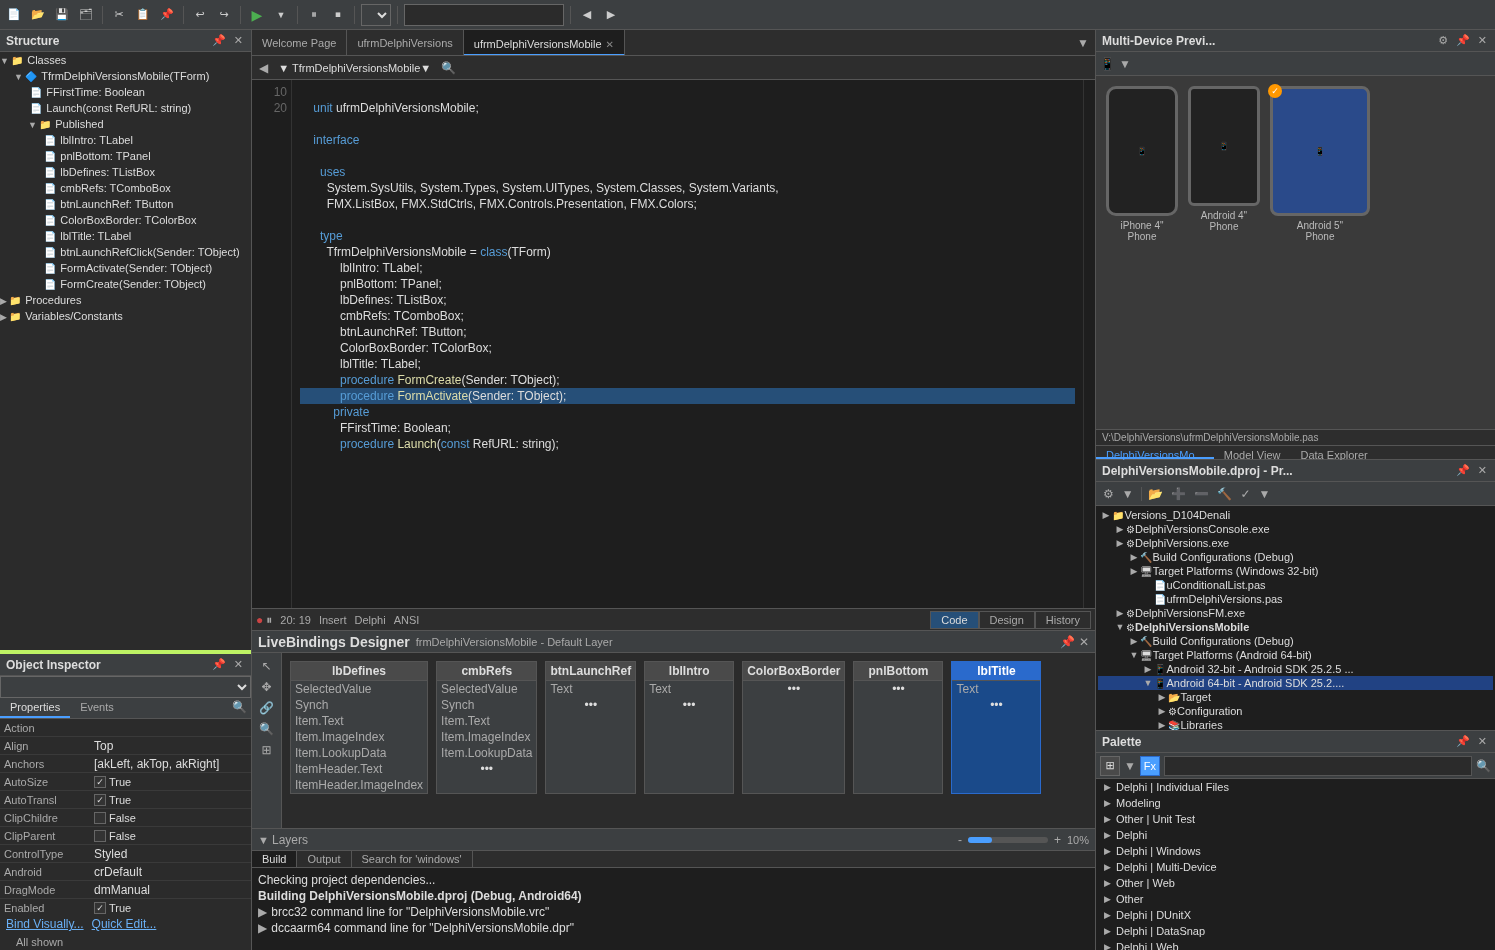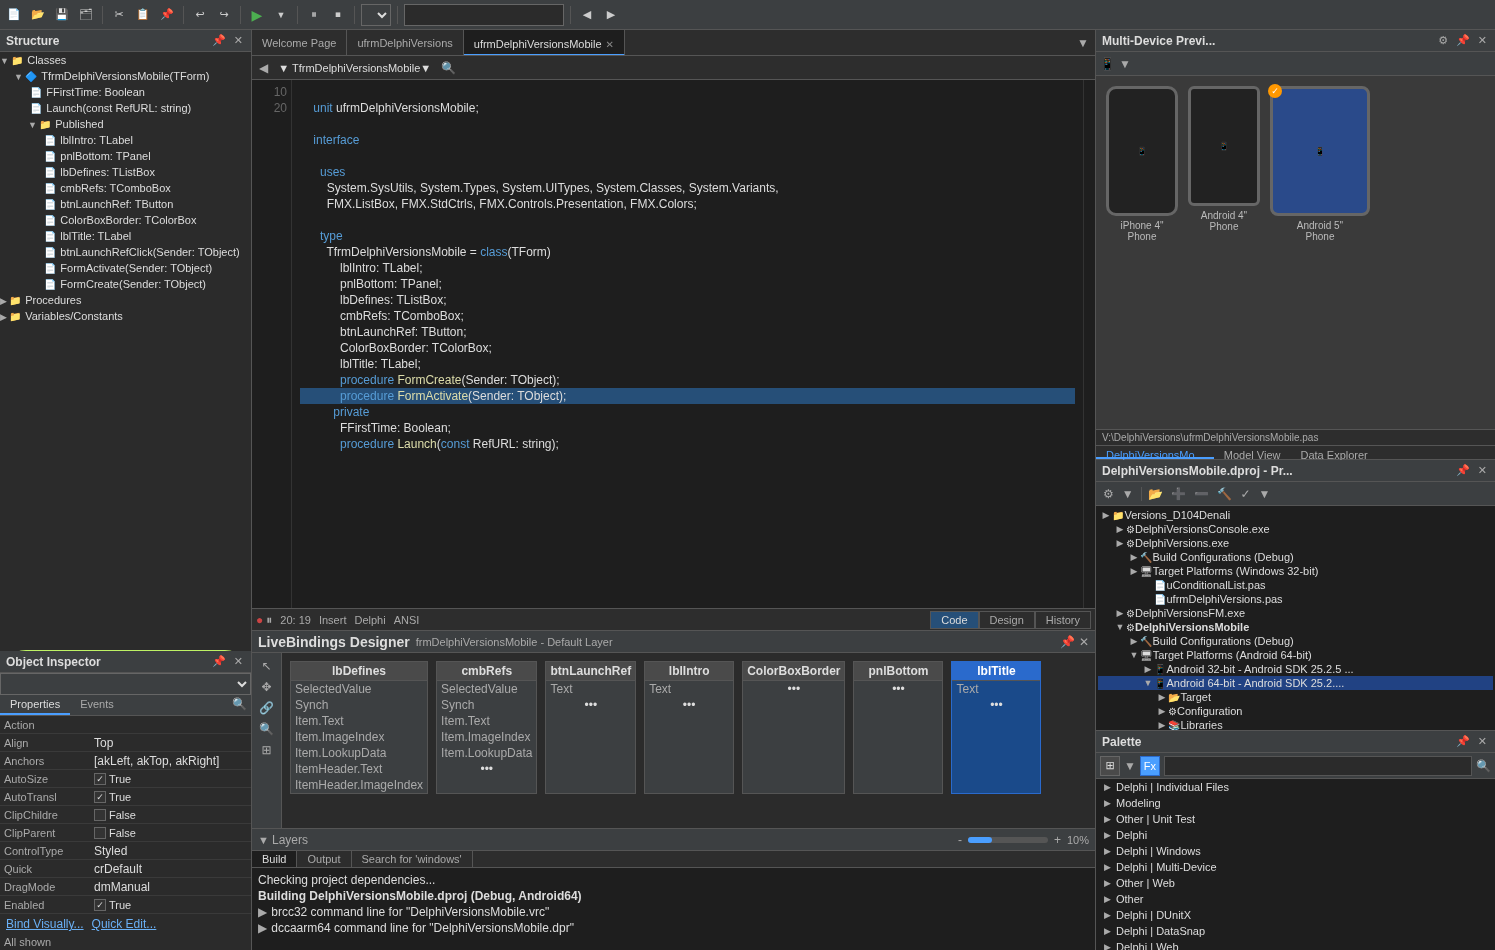--- a/index.html
+++ b/index.html
@@ -22,21 +22,21 @@
     .panel-title { font-weight: bold; font-size: 12px; color: #ddd; }
     .panel-icons { display: flex; gap: 4px; }
     .panel-icon-btn { color: #aaa; cursor: pointer; font-size: 11px; padding: 1px 2px; }
 
     .structure-tree { flex: 1; overflow-y: auto; padding: 0; background: #2b2b2b; }
     .tree-item { padding: 1px 0; cursor: pointer; white-space: nowrap; overflow: hidden; }
     .tree-arrow { color: #aaa; font-size: 9px; }
     .tree-label { color: #ddd; font-size: 11px; }
 
     
-    .obj-inspector { height: 300px; border-top: 1px solid #bef264; display: flex; flex-direction: column; border-radius: 26px; }
+    .obj-inspector { height: 300px; border-top: 4px solid #bef264; display: flex; flex-direction: column; }
     .obj-selector { background: #3c3f41; border: 1px solid #666; color: #ddd; width: 100%; height: 22px; font-size: 11px; padding: 1px 4px; }
     .tab-bar { display: flex; background: #3c3f41; border-bottom: 1px solid #555; }
     .tab { padding: 3px 10px; cursor: pointer; border-bottom: 2px solid transparent; font-size: 11px; color: #aaa; }
     .tab.active { color: #ddd; border-bottom-color: #4a9eff; }
     .tab-search { margin-left: auto; padding: 2px 4px; }
     .prop-table { flex: 1; overflow-y: auto; }
     .prop-row { display: flex; border-bottom: 1px solid #3a3a3a; min-height: 18px; align-items: center; }
     .prop-name { width: 90px; padding: 1px 4px; color: #aaa; font-size: 11px; flex-shrink: 0; }
     .prop-value { flex: 1; padding: 1px 4px; color: #ddd; font-size: 11px; display: flex; align-items: center; gap: 3px; }
     .checkbox-fake { width: 12px; height: 12px; border: 1px solid #666; display: inline-flex; align-items: center; justify-content: center; font-size: 9px; background: #333; }
@@ -251,41 +251,41 @@
             <span class="prop-name">ClipParent</span>
             <div class="prop-value"><span class="checkbox-fake"></span> False</div>
           </div>
           <div class="prop-row">
             <span class="prop-name">ControlType</span>
             <div class="prop-value">
               <span class="">Styled</span>
             </div>
           </div>
           <div class="prop-row">
-            <span class="prop-name">Quick</span>
+            <span class="prop-name">Android</span>
             <div class="prop-value">
               <span class="">crDefault</span>
             </div>
           </div>
           <div class="prop-row">
             <span class="prop-name">DragMode</span>
             <div class="prop-value">
               <span class="">dmManual</span>
             </div>
           </div>
           <div class="prop-row">
             <span class="prop-name">Enabled</span>
             <div class="prop-value"><span class="checkbox-fake">✓</span> True</div>
           </div>
         </div>
       <div class="prop-footer">
         <a>Bind Visually...</a>
         <a>Quick Edit...</a>
       </div>
-      <div style="padding:2px 4px;color:#aaa;font-size:11px;">All shown</div>
+      <div style="padding:2px 16px;color:#aaa;font-size:11px;">All shown</div>
     </div>
   </div>
 
   <div class="panel-center">
 
     <div class="editor-tabs" id="editor-tabs">
         <div class="editor-tab">Welcome Page</div>
         <div class="editor-tab">ufrmDelphiVersions</div>
         <div class="editor-tab active">ufrmDelphiVersionsMobile <span class="close-x">✕</span></div>
         <div class="tab-dropdown">▼</div>

